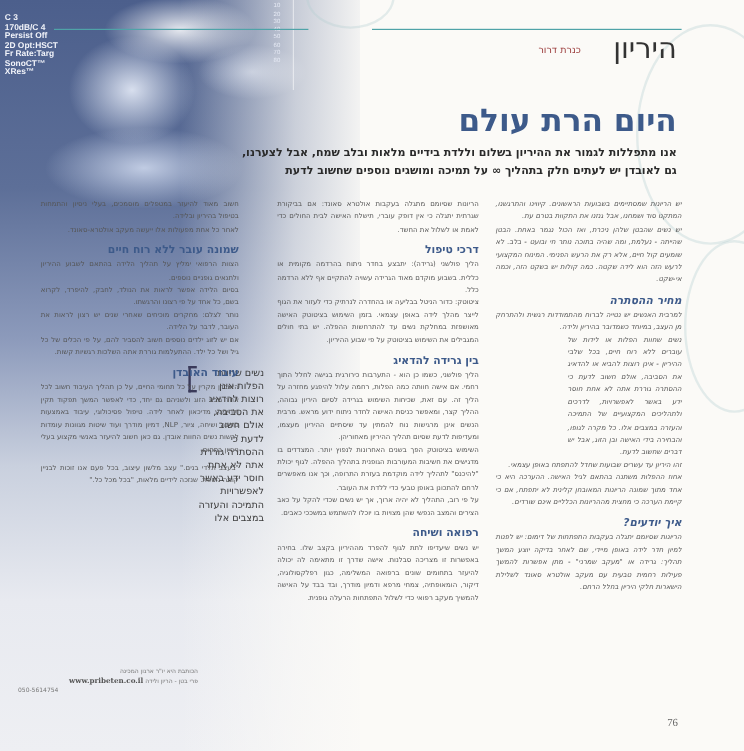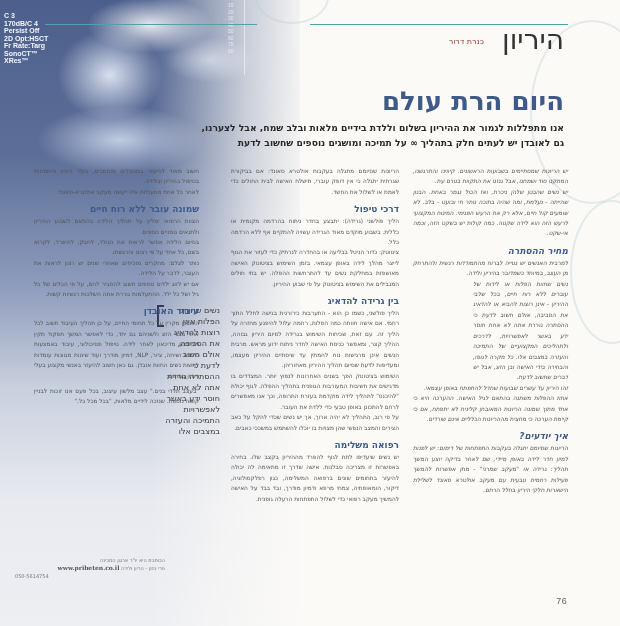--- a/index.html
+++ b/index.html
@@ -37,21 +37,21 @@
   .swirl {
     position:absolute; border-radius:50%; border:2px solid rgba(180,205,210,0.35);
   }
   .top-rule { position:absolute; left:45px; top:24px; width:212px; height:1px; background:#4fa3a8; }
   .top-rule-2 { position:absolute; left:310px; top:24px; width:258px; height:1px; background:#4fa3a8; }
 
   .rtl { direction:rtl; text-align:right; }
 
   .section-title {
     position:absolute; right:56px; top:27px;
-    font-family:"DejaVu Sans", sans-serif; font-size:28px; color:#333; line-height:26px;
+    font-family:"DejaVu Sans", sans-serif; font-size:24px; color:#333; line-height:26px;
   }
   .author {
     position:absolute; right:136px; top:37px;
     font-size:8px; color:#9a3a3a;
   }
   .headline {
     position:absolute; right:56px; top:86px;
     font-family:"DejaVu Sans", sans-serif; font-weight:bold;
     font-size:26px; line-height:30px; color:#3d5a8a;
   }
@@ -82,21 +82,21 @@
     border-left:2px solid #3a3a5a; border-top:2px solid #3a3a5a; border-bottom:2px solid #3a3a5a;
   }
 
   .credit {
     position:absolute; right:455px; top:556px; width:150px;
     font-size:5px; line-height:8px; color:#777; text-align:right;
   }
   .credit .url { font-family:"DejaVu Serif", serif; font-weight:bold; font-size:6px; color:#555; }
   .page-number {
     position:absolute; left:556px; top:597px;
-    font-size:9px; color:#666; font-family:Liberation Mono, monospace;
+    font-size:9px; color:#666; font-family:Liberation Serif, serif;
   }
 </style>
 </head>
 <body>
 
 <div class="page">
 
   <div class="ultrasound"></div>
   <div class="ultrasound-fade"></div>
   <div class="us-info">
@@ -156,21 +156,21 @@
 
   <div class="col col-mid rtl">
     <p>הריונות שסיומם מתגלה בעקבות אולטרא סאונד: אם בביקורת שגרתית יתגלה כי אין דופק עוברי, תישלח האישה לבית החולים כדי לאמת או לשלול את החשד.</p>
     <h3>דרכי טיפול</h3>
     <p>הליך פולשני (גרידה): יתבצע בחדר ניתוח בהרדמה מקומית או כללית. בשבוע מוקדם מאוד הגרידה עשויה להתקיים אף ללא הרדמה כלל.</p>
     <p>ציטוטק: כדור הניטל בבליעה או בהחדרה לנרתיק כדי לעזור את הגוף לייצר מהלך לידה באופן עצמאי. בזמן השימוש בציטוטק האישה מאושפזת במחלקת נשים עד להתרחשות ההפלה. יש בתי חולים המגבילים את השימוש בציטוטק על פי שבוע ההיריון.</p>
     <h3>בין גרידה להדאיג</h3>
     <p>הליך פולשני, כשמו כן הוא - התערבות כירורגית בגישה לחלל התוך רחמי. אם אישה חוותה כמה הפלות, רחמה עלול להיפגע מחזרה על הליך זה. עם זאת, שכיחות השימוש בגרידה לסיום היריון גבוהה, ההליך קצר, ומאפשר כניסת האישה לחדר ניתוח ידוע מראש. מרבית הנשים אינן מרגישות נוח להמתין עד שיסתיים ההיריון מעצמו, ומעדיפות לדעת שסיום תהליך ההיריון מאחוריהן.</p>
     <p>השימוש בציטוטק הפך בשנים האחרונות לנפוץ יותר. המצדדים בו מדגישים את חשיבות המעורבות הגופנית בתהליך ההפלה. לגוף יכולת "להיכנס" לתהליך לידה מוקדמת בעזרת התרופה, וכך אנו מאפשרים לרחם להתכונן באופן טבעי כדי ללדת את העובר.</p>
     <p>על פי רוב, התהליך לא יהיה ארוך, אך יש נשים שכדי להקל על כאב הצירים והמצב הנפשי שהן מצויות בו יוכלו להשתמש במשככי כאבים.</p>
-    <h3>רפואה משלימה</h3>
+    <h3>רפואה ושיחה</h3>
     <p>יש נשים שיעדיפו לתת לגוף להפרד מההיריון בקצב שלו. בחירה באפשרות זו מצריכה סבלנות. אישה שדרך זו מתאימה לה יכולה להיעזר בתחומים שונים ברפואה המשלימה, כגון רפלקסולוגיה, דיקור, הומאופתיה, צמחי מרפא ודמיון מודרך, ובד בבד על האישה להמשיך מעקב רפואי כדי לשלול התפתחות הרעלה גופנית.</p>
   </div>
 
   <div class="col col-left rtl">
     <p>חשוב מאוד להיעזר במטפלים מוסמכים, בעלי ניסיון והתמחות בטיפול בהיריון ובלידה.</p>
     <p>לאחר כל אחת מפעולות אלו ייעשה מעקב אולטרא-סאונד.</p>
     <h3>שמונה עובר ללא רוח חיים</h3>
     <p>הצוות הרפואי ימליץ על תהליך הלידה בהתאם לשבוע ההיריון ולתנאים גופניים נוספים.</p>
     <p>בסיום הלידה אפשר לראות את הנולד, לחבק, להיפרד, לקרוא בשם, כל אחד על פי רצונו והרגשתו.</p>
     <p>נותר לצלם: מחקרים מוכיחים שאחרי שנים יש רצון לראות את העובר, לדבר על הלידה.</p>

